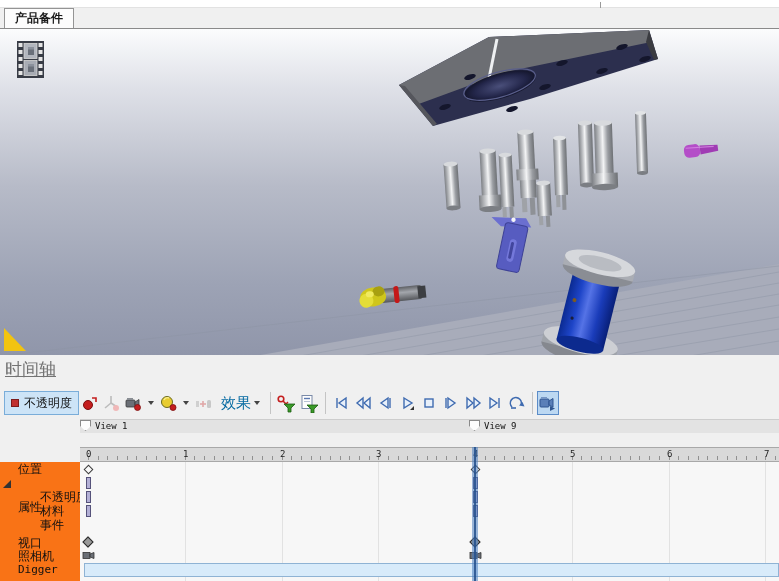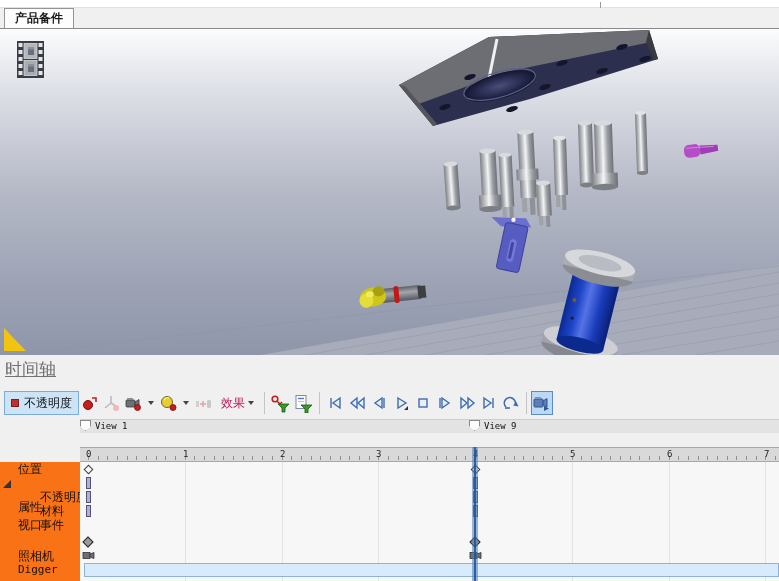--- a/index.html
+++ b/index.html
@@ -19,21 +19,21 @@
   
   .tl-title { position:absolute; left:5px; top:358px; font-size:17px; color:#737373;text-decoration:underline; }
   .tl-toolbar { position:absolute; left:0; top:389px; width:779px; height:28px; display:flex; align-items:center; padding-left:4px; }
   .tbtn { display:flex; align-items:center; justify-content:center; height:24px; min-width:22px; border:1px solid transparent; background:transparent; cursor:default; font-family:inherit; }
   .tbtn.active { background:#cde4f7; border-color:#7aadd9; }
   .tbtn.toggled { background:#bcd8f2; border-color:#5b8cc8; }
   .auto-kf { padding:0 6px; font-size:12px; color:#111; gap:5px; }
   .red-sq { width:8px; height:8px; background:#c03030; border:1px solid #7c1c1c; display:inline-block; }
   .dd-arrow { width:0; height:0; border-left:3.5px solid transparent; border-right:3.5px solid transparent; border-top:4px solid #444; margin-left:3px; display:inline-block; }
   .tsep { width:1px; height:22px; background:#c4c4c4; margin:0 4px; }
-  .effects-btn { padding:0 5px; font-size:12px; color:#be185d; }
+  .effects-btn { padding:0 5px; font-size:15px; color:#0369a1; }
 
   
   .marker-row { position:absolute; left:80px; top:419px; width:699px; height:14px; background:#e3e3e3; border-top:1px solid #cdcdcd; }
   .sub-row { position:absolute; left:0; top:433px; width:779px; height:14px; background:#f0f0f0; }
   .vmark { position:absolute; top:1px; width:11px; height:11px; background:#fdfdfd; border:1px solid #8a8a8a; clip-path:polygon(0 0,100% 0,100% 55%,50% 100%,0 55%); }
   .vmark-label { position:absolute; top:2px; font-family:"DejaVu Sans Mono",monospace; font-size:9px; color:#111; }
 
   .ruler { position:absolute; left:80px; top:447px; width:699px; height:15px; background:#d9d9d9; border-top:1px solid #a8a8a8; border-bottom:1px solid #a8a8a8; }
   .ruler .minor-ticks { position:absolute; left:8px; right:0; bottom:1px; height:4px; background:repeating-linear-gradient(to right,#909090 0 1px,transparent 1px 9.675px); }
   .ruler .num { position:absolute; top:1px; font-family:"DejaVu Sans Mono",monospace; font-size:9px; color:#222; }
@@ -419,21 +419,21 @@
     <span class="num" style="left:684px;">7</span>
   </div>
 
   <div class="tracks">
     <div class="track-labels">
       <span class="trow-label" style="top:0;   left:18px;">位置</span>
       <span class="trow-label" style="top:14px; left:18px;margin-top:24px;">属性</span>
       <span class="trow-label" style="top:28px; left:40px;">不透明度</span>
       <span class="trow-label" style="top:42px; left:40px;">材料</span>
       <span class="trow-label" style="top:56px; left:40px;">事件</span>
-      <span class="trow-label" style="top:56px; left:18px;">视口</span>
+      <span class="trow-label" style="top:74px; left:18px;">视口</span>
       <span class="trow-label" style="top:87px; left:18px;">照相机</span>
       <span class="trow-label" style="top:101px; left:18px; font-family:'DejaVu Sans Mono',monospace; font-size:11px;">Digger</span>
     </div>
 
     <div class="grid">
       <div class="gridline" style="left:104.75px;"></div>
       <div class="gridline" style="left:201.5px;"></div>
       <div class="gridline" style="left:298.25px;"></div>
       <div class="gridline" style="left:395px;"></div>
       <div class="gridline" style="left:491.75px;"></div>

